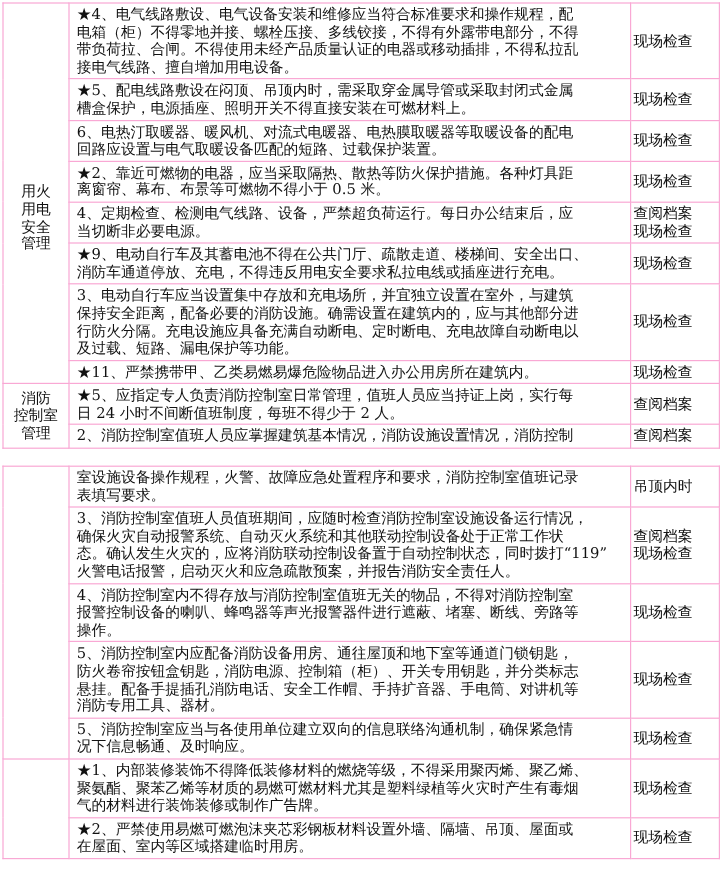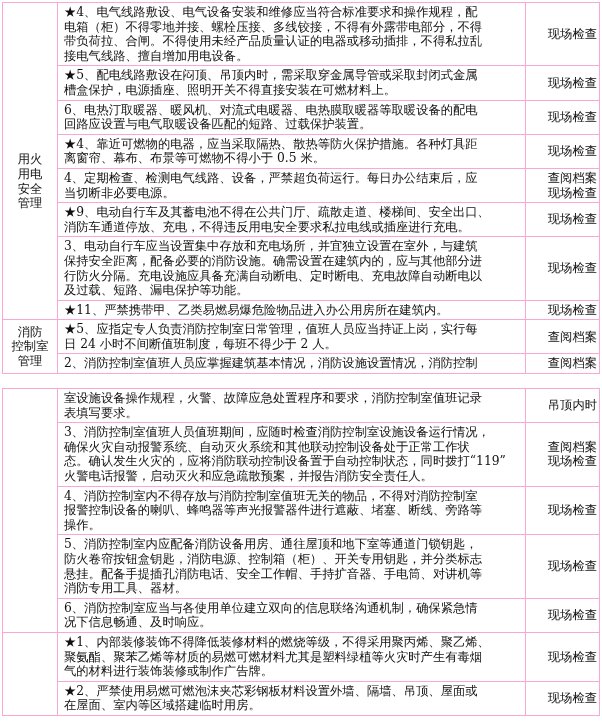--- a/index.html
+++ b/index.html
@@ -41,21 +41,21 @@
     padding-top: 42px;
   }
   td.content-cell {
     width: 468px;
     padding: 2px 3px 2px 6px;
     white-space: pre-line;
     text-align: left;
   }
   td.method-cell {
     width: 74px;
-    text-align: right;
+    text-align: left;
     white-space: pre-line;
     padding: 1px 2px;
   }
   .table-gap {
     height: 14px;
   }
 </style>
 </head>
 <body>
 
@@ -78,21 +78,21 @@
         <td class="content-cell">★5、配电线路敷设在闷顶、吊顶内时，需采取穿金属导管或采取封闭式金属
 槽盒保护，电源插座、照明开关不得直接安装在可燃材料上。</td>
         <td class="method-cell">现场检查</td>
       </tr>
       <tr>
         <td class="content-cell">6、电热汀取暖器、暖风机、对流式电暖器、电热膜取暖器等取暖设备的配电
 回路应设置与电气取暖设备匹配的短路、过载保护装置。</td>
         <td class="method-cell">现场检查</td>
       </tr>
       <tr>
-        <td class="content-cell">★4、靠近可燃物的电器，应当采取隔热、散热等防火保护措施。各种灯具距
+        <td class="content-cell">★2、靠近可燃物的电器，应当采取隔热、散热等防火保护措施。各种灯具距
 离窗帘、幕布、布景等可燃物不得小于 0.5 米。</td>
         <td class="method-cell">现场检查</td>
       </tr>
       <tr>
         <td class="content-cell">4、定期检查、检测电气线路、设备，严禁超负荷运行。每日办公结束后，应
 当切断非必要电源。</td>
         <td class="method-cell">查阅档案
 现场检查</td>
       </tr>
       <tr>
@@ -151,21 +151,21 @@
         <td class="method-cell">现场检查</td>
       </tr>
       <tr>
         <td class="content-cell">5、消防控制室内应配备消防设备用房、通往屋顶和地下室等通道门锁钥匙，
 防火卷帘按钮盒钥匙，消防电源、控制箱（柜）、开关专用钥匙，并分类标志
 悬挂。配备手提插孔消防电话、安全工作帽、手持扩音器、手电筒、对讲机等
 消防专用工具、器材。</td>
         <td class="method-cell">现场检查</td>
       </tr>
       <tr>
-        <td class="content-cell">6、消防控制室应当与各使用单位建立双向的信息联络沟通机制，确保紧急情
+        <td class="content-cell">5、消防控制室应当与各使用单位建立双向的信息联络沟通机制，确保紧急情
 况下信息畅通、及时响应。</td>
         <td class="method-cell">现场检查</td>
       </tr>
       <tr>
         <td class="label-cell" rowspan="2"></td>
         <td class="content-cell">★1、内部装修装饰不得降低装修材料的燃烧等级，不得采用聚丙烯、聚乙烯、
 聚氨酯、聚苯乙烯等材质的易燃可燃材料尤其是塑料绿植等火灾时产生有毒烟
 气的材料进行装饰装修或制作广告牌。</td>
         <td class="method-cell">现场检查</td>
       </tr>

